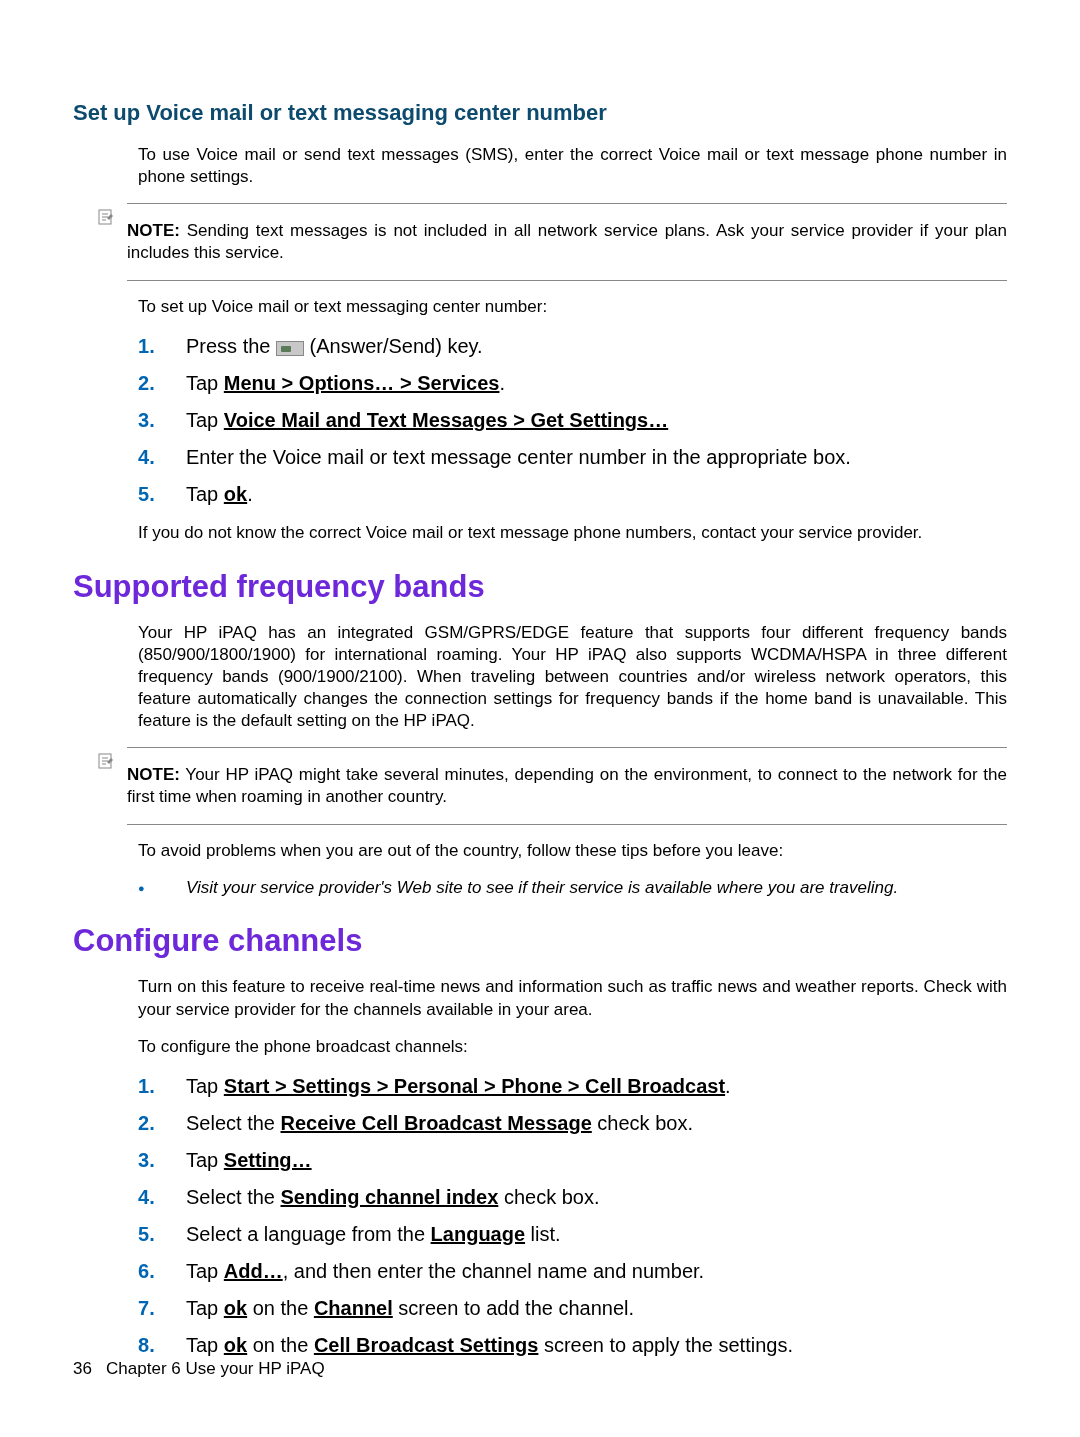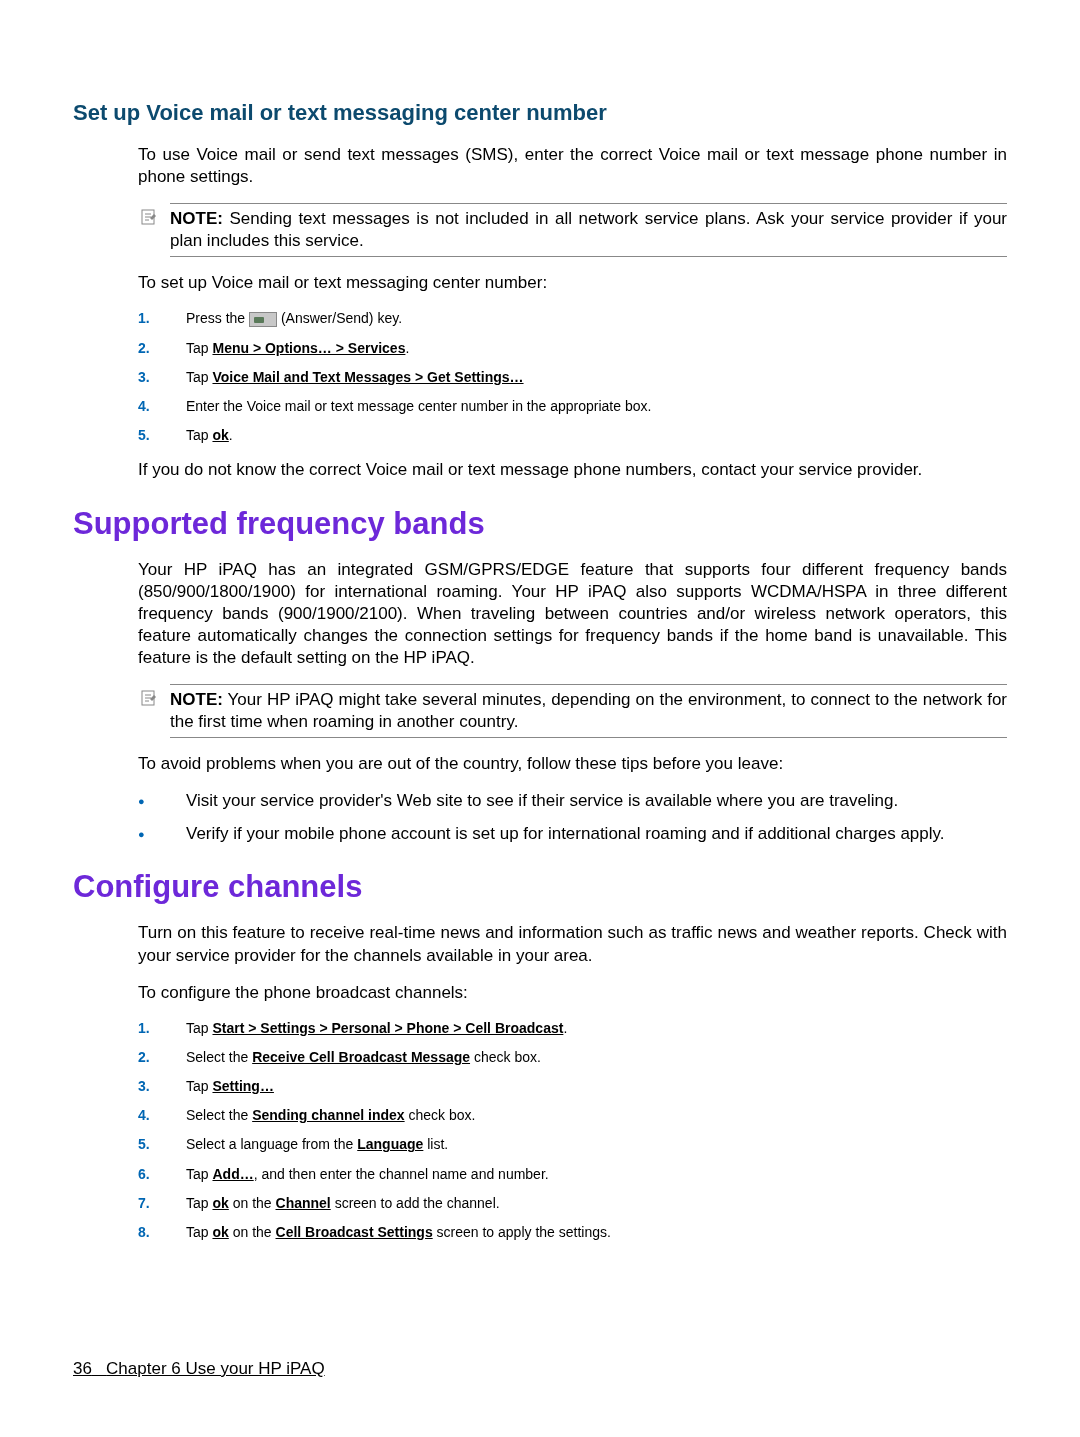--- a/index.html
+++ b/index.html
@@ -31,25 +31,25 @@
       margin-bottom: 17px;
     }
     .body-text {
       font-size: 17px;
       line-height: 1.3;
       margin-left: 65px;
       margin-bottom: 15px;
       text-align: justify;
     }
     .note-box {
-      margin-left: 97px;
+      margin-left: 54px;
       margin-bottom: 15px;
       border-top: 1px solid #888;
       border-bottom: 1px solid #888;
-      padding: 4px 0;
+      padding: 16px 0;
       font-size: 17px;
       line-height: 1.3;
       position: relative;
       text-align: justify;
     }
     .note-icon {
       position: absolute;
       left: -30px;
       top: 4px;
       font-size: 15px;
@@ -59,37 +59,38 @@
       font-weight: bold;
     }
     .ol-list {
       margin-left: 65px;
       list-style: none;
       counter-reset: item;
       margin-bottom: 15px;
     }
     .ol-list li {
       counter-increment: item;
-      font-size: 14px;
+      font-size: 20px;
       line-height: 1.3;
       margin-bottom: 11px;
       padding-left: 48px;
       position: relative;
     }
     .ol-list li::before {
       content: counter(item) ".";
       position: absolute;
       left: 0;
       font-weight: bold;
       color: #0066b3;
     }
     .ul-list {
       margin-left: 65px;
       list-style: none;
       margin-bottom: 15px;
+      font-style: italic;
     }
     .ul-list li {
       font-size: 17px;
       line-height: 1.3;
       margin-bottom: 11px;
       padding-left: 48px;
       position: relative;
     }
     .ul-list li::before {
       content: "●";
@@ -101,21 +102,20 @@
     }
     .bold {
       font-weight: bold;
       text-decoration: underline;
     }
     .footer {
       position: absolute;
       bottom: 58px;
       left: 73px;
       font-size: 17px;
-      text-decoration: underline;
     }
     .key-icon {
       display: inline-block;
       width: 28px;
       height: 15px;
       background: #c8c8c8;
       border: 1px solid #888;
       vertical-align: middle;
       position: relative;
     }
@@ -186,21 +186,20 @@
     </svg>
   </span>
   <span class="note-prefix">NOTE:</span>
   <span>Your HP iPAQ might take several minutes, depending on the environment, to connect to the network for the first time when roaming in another country.</span>
 </div>
 
 <p class="body-text">To avoid problems when you are out of the country, follow these tips before you leave:</p>
 
 <ul class="ul-list">
   <li>Visit your service provider's Web site to see if their service is available where you are traveling.</li>
-  <li>Verify if your mobile phone account is set up for international roaming and if additional charges apply.</li>
 </ul>
 
 <h1 class="h1-heading">Configure channels</h1>
 
 <p class="body-text">Turn on this feature to receive real-time news and information such as traffic news and weather reports. Check with your service provider for the channels available in your area.</p>
 
 <p class="body-text">To configure the phone broadcast channels:</p>
 
 <ol class="ol-list">
   <li>

